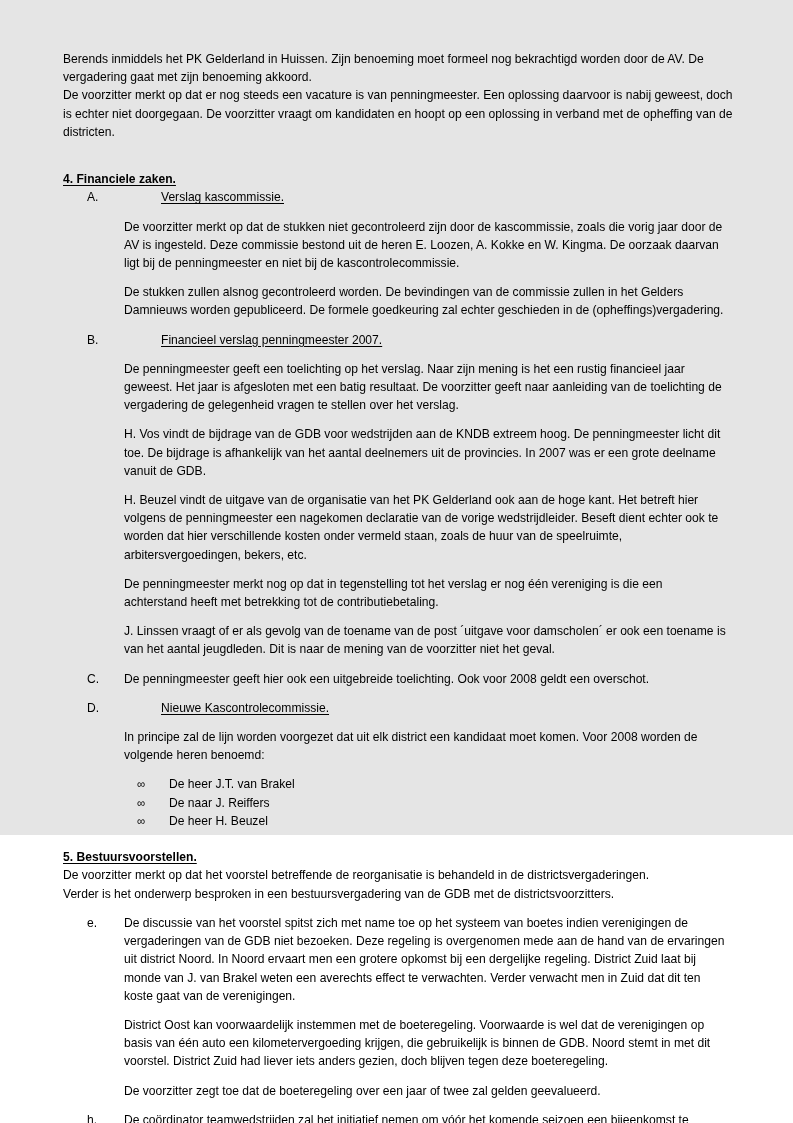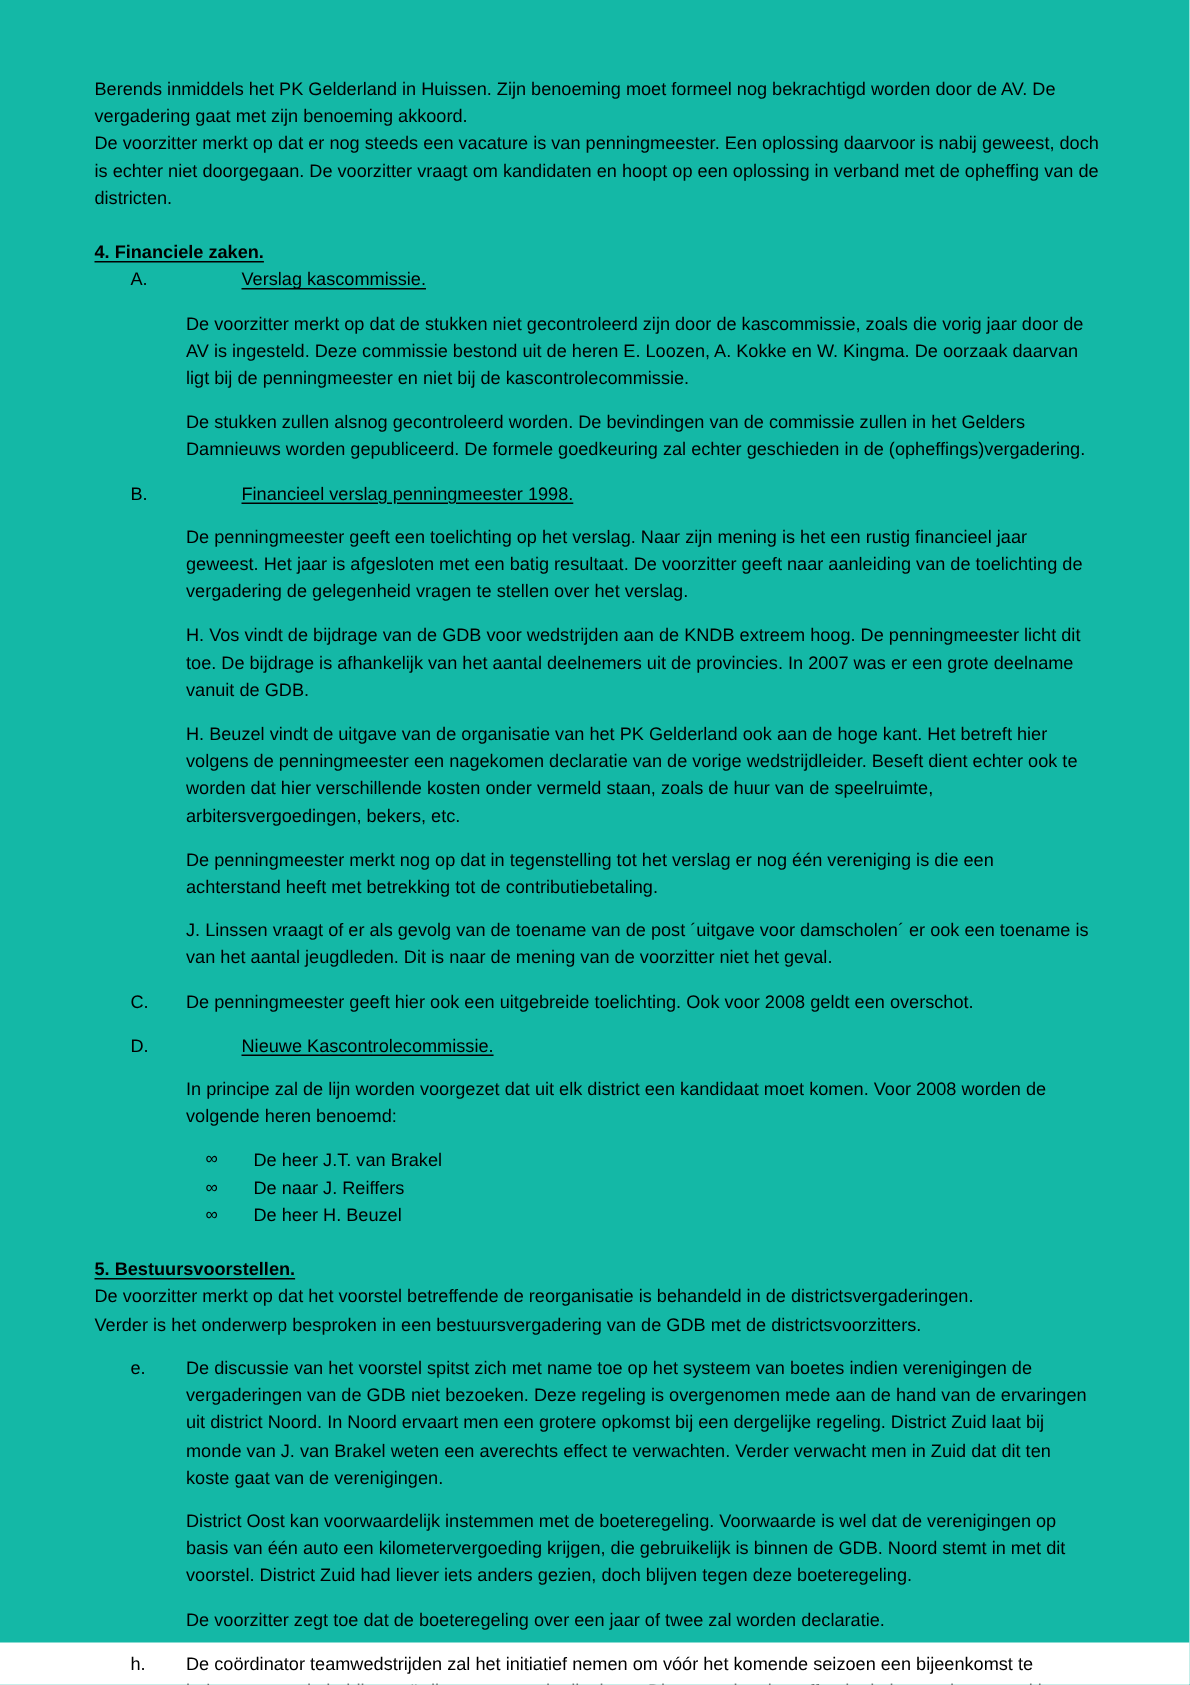--- a/index.html
+++ b/index.html
@@ -10,22 +10,22 @@
   body {
     width: 793px;
     height: 1123px;
     font-family: "Liberation Sans", sans-serif;
     color: #000000;
     -webkit-font-smoothing: antialiased;
   }
   .page {
     position: relative;
     width: 793px;
-    height: 1095px;
-    background: #14b8a6;
+    height: 835px;
+    background: #e5e5e5;
     box-sizing: border-box;
     padding: 50px 54px 0 63px;
   }
   .doc {
     font-size: 12.1px;
     line-height: 18.2px;
   }
   p {
     margin: 0;
     padding: 0;
@@ -94,36 +94,36 @@
 <div class="page">
   <div class="doc">
 
     <div class="intro">
       <p>Berends inmiddels het PK Gelderland in Huissen. Zijn benoeming moet formeel nog bekrachtigd worden door de AV. De vergadering gaat met zijn benoeming akkoord.</p>
       <p>De voorzitter merkt op dat er nog steeds een vacature is van penningmeester. Een oplossing daarvoor is nabij geweest, doch is echter niet doorgegaan. De voorzitter vraagt om kandidaten en hoopt op een oplossing in verband met de opheffing van de districten.</p>
     </div>
 
     <div class="gap-sm"></div>
 
-    <p class="section-heading" style="margin-top:0"><span class="u">4. Financiele zaken.</span></p>
+    <p class="section-heading" style="margin-top:11px"><span class="u">4. Financiele zaken.</span></p>
 
     <ul class="lettered">
 
       <li>
         <span class="marker">A.</span>
         <p class="item-title">Verslag kascommissie.</p>
         <div class="item-body">
           <p>De voorzitter merkt op dat de stukken niet gecontroleerd zijn door de kascommissie, zoals die vorig jaar door de AV is ingesteld. Deze commissie bestond uit de heren E. Loozen, A. Kokke en W. Kingma. De oorzaak daarvan ligt bij de penningmeester en niet bij de kascontrolecommissie.</p>
           <p>De stukken zullen alsnog gecontroleerd worden. De bevindingen van de commissie zullen in het Gelders Damnieuws worden gepubliceerd. De formele goedkeuring zal echter geschieden in de (opheffings)vergadering.</p>
         </div>
       </li>
 
       <li>
         <span class="marker">B.</span>
-        <p class="item-title">Financieel verslag penningmeester 1998.</p>
+        <p class="item-title">Financieel verslag penningmeester 2007.</p>
         <div class="item-body">
           <p>De penningmeester geeft een toelichting op het verslag. Naar zijn mening is het een rustig financieel jaar geweest. Het jaar is afgesloten met een batig resultaat. De voorzitter geeft naar aanleiding van de toelichting de vergadering de gelegenheid vragen te stellen over het verslag.</p>
           <p>H. Vos vindt de bijdrage van de GDB voor wedstrijden aan de KNDB extreem hoog. De penningmeester licht dit toe. De bijdrage is afhankelijk van het aantal deelnemers uit de provincies. In 2007 was er een grote deelname vanuit de GDB.</p>
           <p>H. Beuzel vindt de uitgave van de organisatie van het PK Gelderland ook aan de hoge kant. Het betreft hier volgens de penningmeester een nagekomen declaratie van de vorige wedstrijdleider. Beseft dient echter ook te worden dat hier verschillende kosten onder vermeld staan, zoals de huur van de speelruimte, arbitersvergoedingen, bekers, etc.</p>
           <p>De penningmeester merkt nog op dat in tegenstelling tot het verslag er nog één vereniging is die een achterstand heeft met betrekking tot de contributiebetaling.</p>
           <p>J. Linssen vraagt of er als gevolg van de toename van de post ´uitgave voor damscholen´ er ook een toename is van het aantal jeugdleden. Dit is naar de mening van de voorzitter niet het geval.</p>
         </div>
       </li>
 
       <li>
@@ -164,21 +164,21 @@
     <p>De voorzitter merkt op dat het voorstel betreffende de reorganisatie is behandeld in de districtsvergaderingen.</p>
     <p>Verder is het onderwerp besproken in een bestuursvergadering van de GDB met de districtsvoorzitters.</p>
 
     <ul class="lettered">
 
       <li>
         <span class="marker">e.</span>
         <div class="item-body">
           <p>De discussie van het voorstel spitst zich met name toe op het systeem van boetes indien verenigingen de vergaderingen van de GDB niet bezoeken. Deze regeling is overgenomen mede aan de hand van de ervaringen uit district Noord. In Noord ervaart men een grotere opkomst bij een dergelijke regeling. District Zuid laat bij monde van J. van Brakel weten een averechts effect te verwachten. Verder verwacht men in Zuid dat dit ten koste gaat van de verenigingen.</p>
           <p>District Oost kan voorwaardelijk instemmen met de boeteregeling. Voorwaarde is wel dat de verenigingen op basis van één auto een kilometervergoeding krijgen, die gebruikelijk is binnen de GDB. Noord stemt in met dit voorstel. District Zuid had liever iets anders gezien, doch blijven tegen deze boeteregeling.</p>
-          <p>De voorzitter zegt toe dat de boeteregeling over een jaar of twee zal worden declaratie.</p>
+          <p>De voorzitter zegt toe dat de boeteregeling over een jaar of twee zal gelden geevalueerd.</p>
         </div>
       </li>
 
       <li>
         <span class="marker">h.</span>
         <div class="item-body">
           <p>De coördinator teamwedstrijden zal het initiatief nemen om vóór het komende seizoen een bijeenkomst te beleggen met de huidige coördinatoren van de districten. Diverse zaken betreffende de komende competitie zullen hierbij worden besproken.</p>
         </div>
       </li>
 

